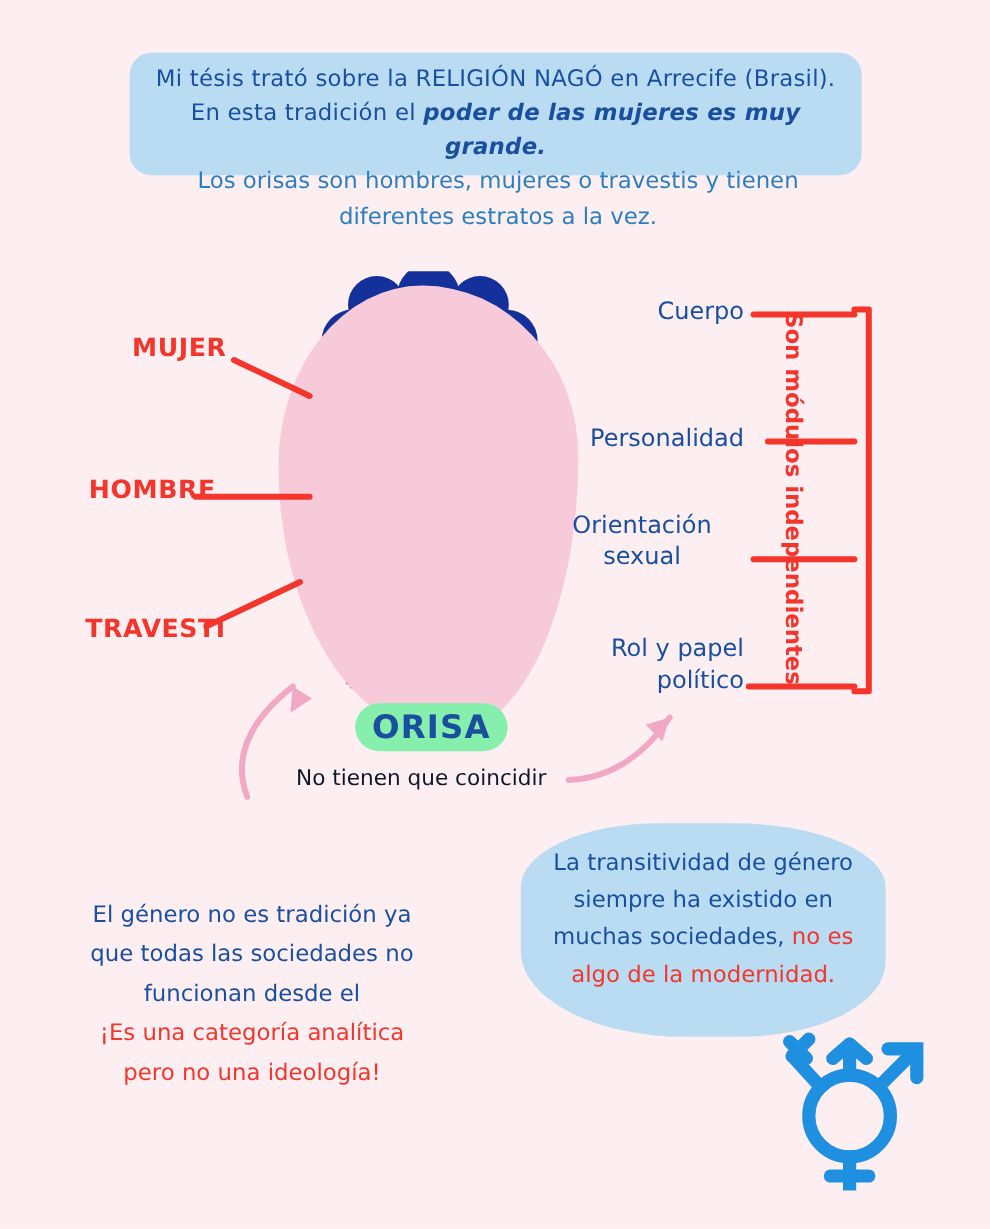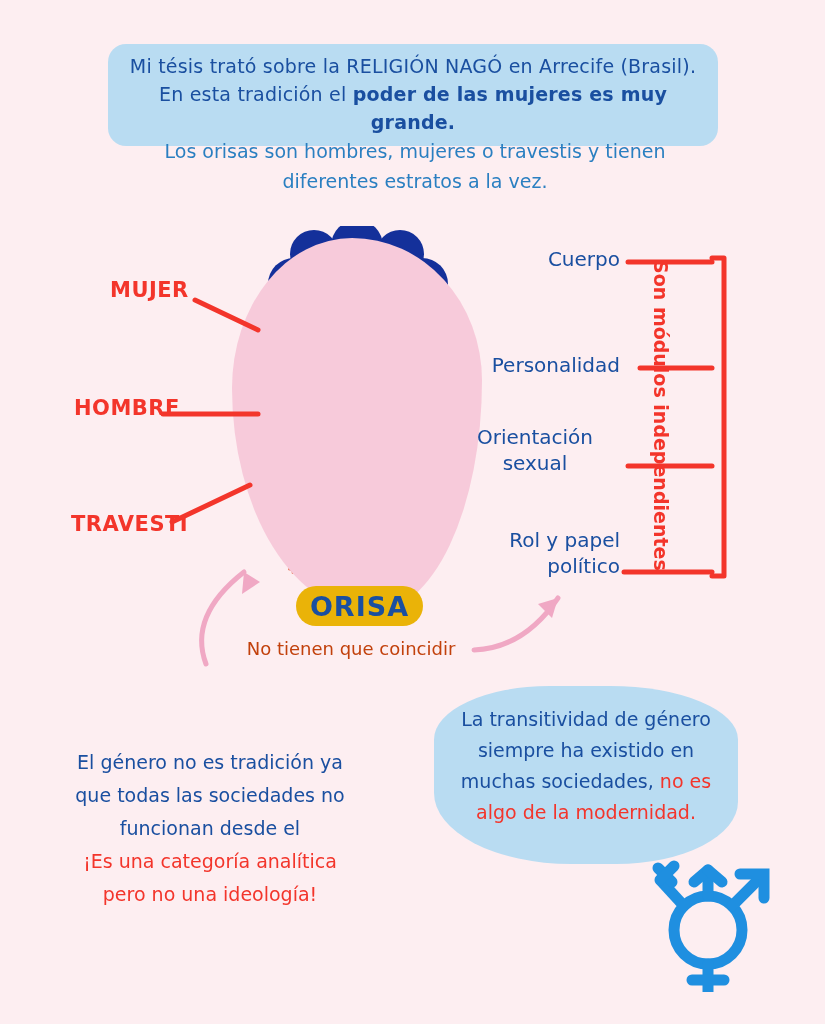--- a/index.html
+++ b/index.html
@@ -34,20 +34,21 @@
     text-align: center;
   }
   .top-banner .line {
     color: #1a4fa0;
     font-size: 19px;
     line-height: 28px;
     letter-spacing: 0.2px;
   }
   .top-banner .line b {
     font-weight: bold;
+    font-style: italic;
   }
   .sub-note {
     position: absolute;
     left: 130px;
     top: 136px;
     width: 570px;
     text-align: center;
     color: #2a7fc1;
     font-size: 19px;
     line-height: 30px;
@@ -111,39 +112,39 @@
     white-space: nowrap;
   }
 
   
   .orisa-pill {
     position: absolute;
     left: 296px;
     top: 586px;
     width: 127px;
     height: 40px;
-    background: #eab308;
+    background: #86efac;
     border-radius: 22px;
     display: flex;
     align-items: center;
     justify-content: center;
   }
   .orisa-pill span {
     color: #1a4fa0;
     font-size: 27px;
     font-weight: bold;
     letter-spacing: 1px;
   }
   .no-coincidir {
     position: absolute;
     left: 231px;
     top: 638px;
     width: 240px;
     text-align: center;
-    color: #c2410c;
+    color: #0f172a;
     font-size: 18px;
   }
 
   
   .bottom-left {
     position: absolute;
     left: 60px;
     top: 746px;
     width: 300px;
     text-align: center;

